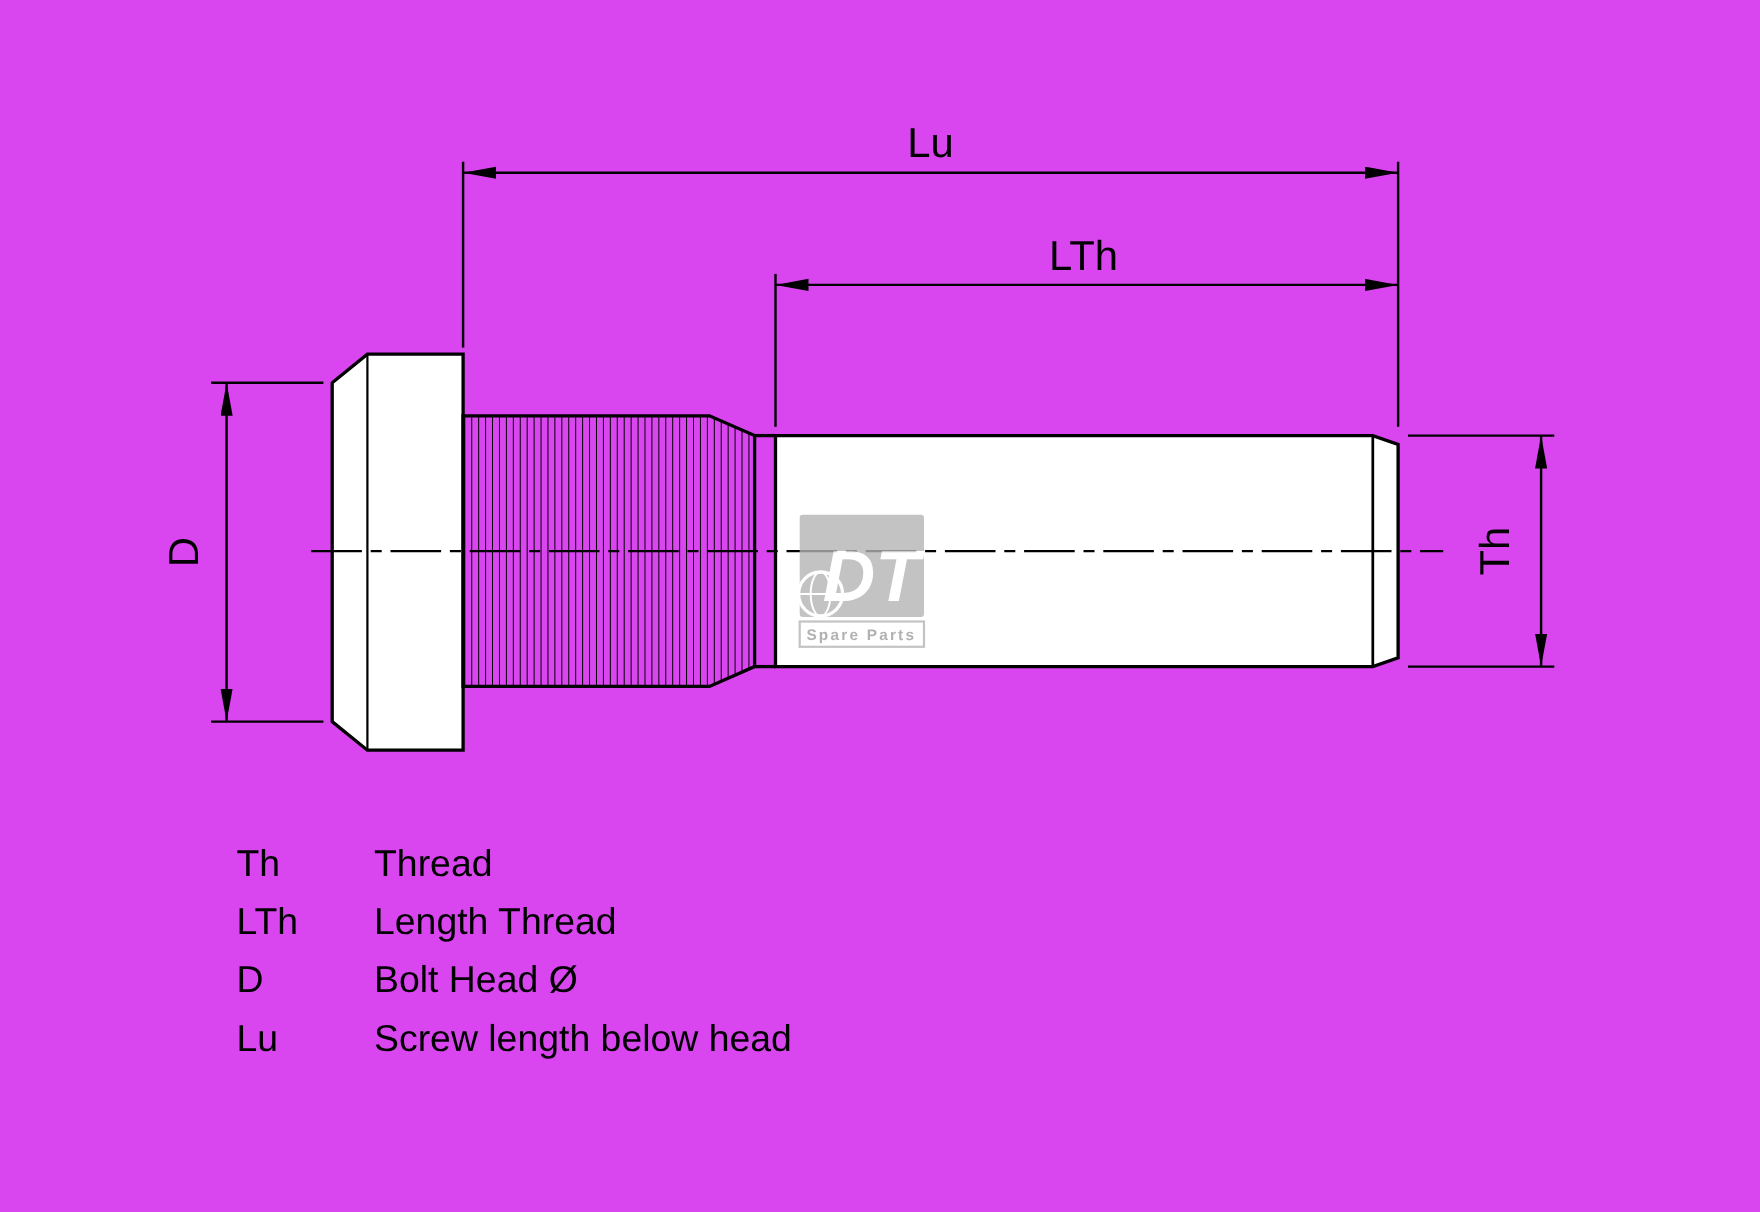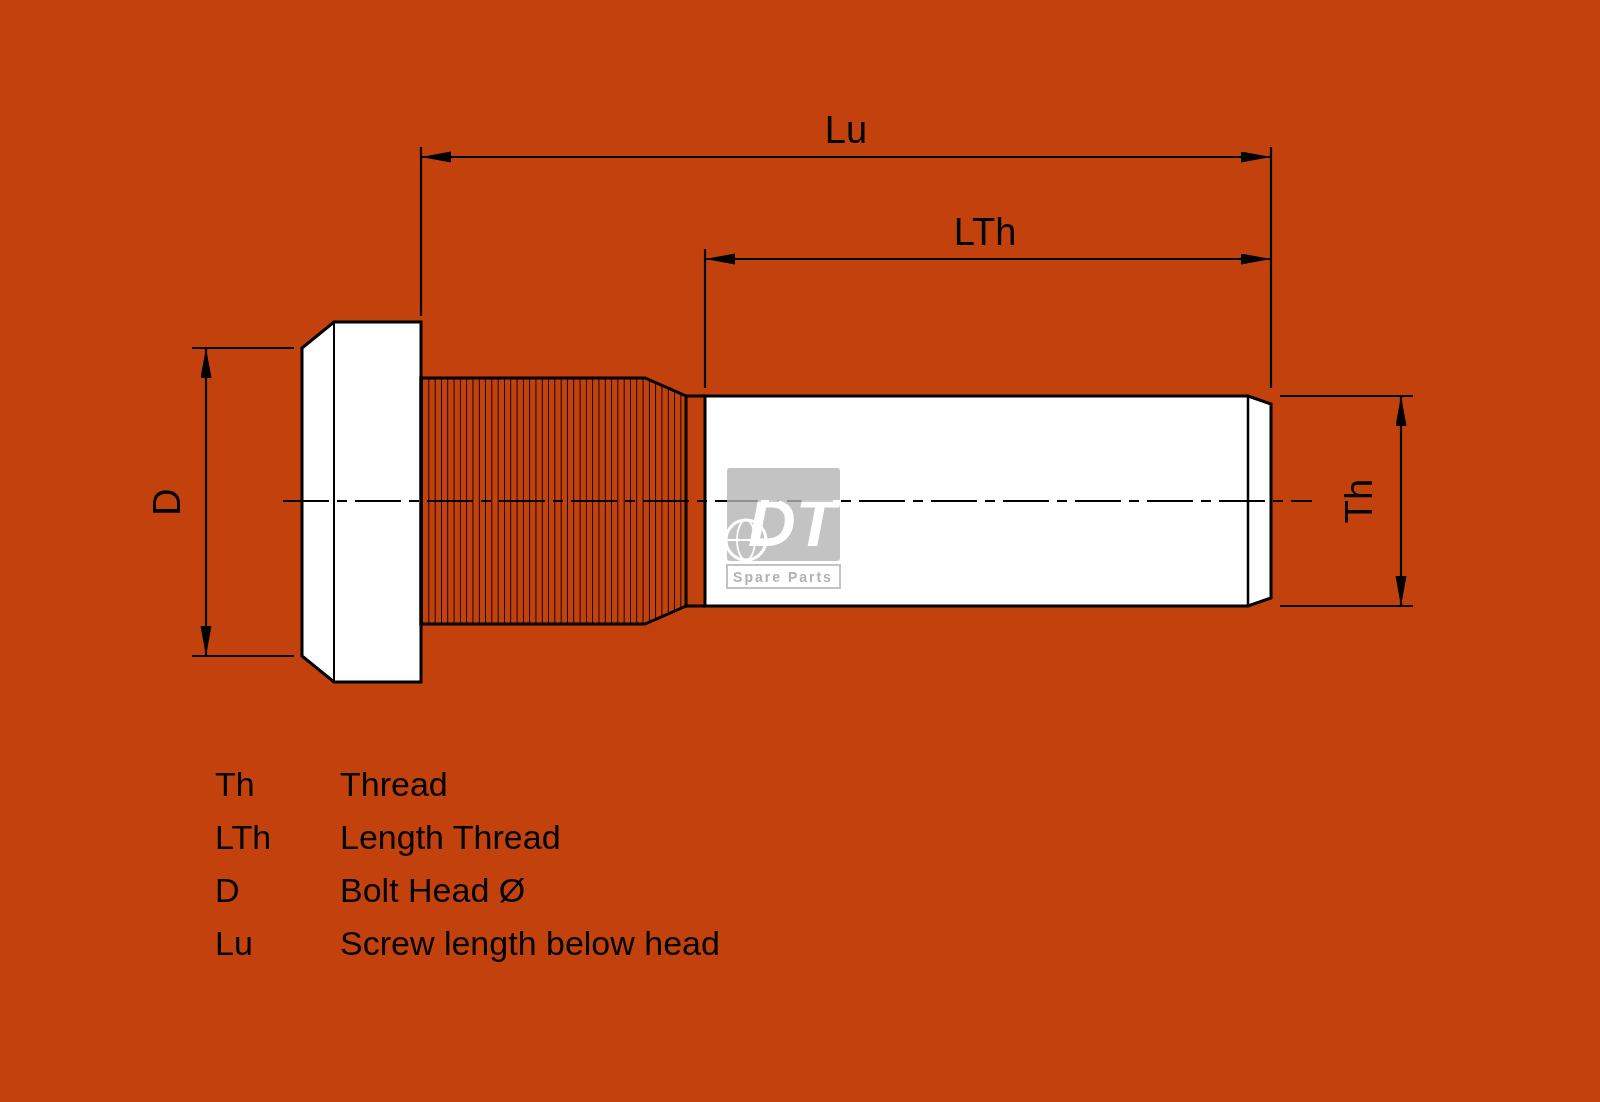--- a/index.html
+++ b/index.html
@@ -4,21 +4,21 @@
 <style>
   html, body {
     margin: 0;
     padding: 0;
     background: #ffffff;
   }
   .stage {
     position: relative;
     width: 1600px;
     height: 1102px;
-    background: #c2410c;
+    background: #d946ef;
     overflow: hidden;
   }
   svg {
     display: block;
   }
   text {
     font-family: "Liberation Sans", sans-serif;
     fill: #000000;
   }
   .dim-label {

